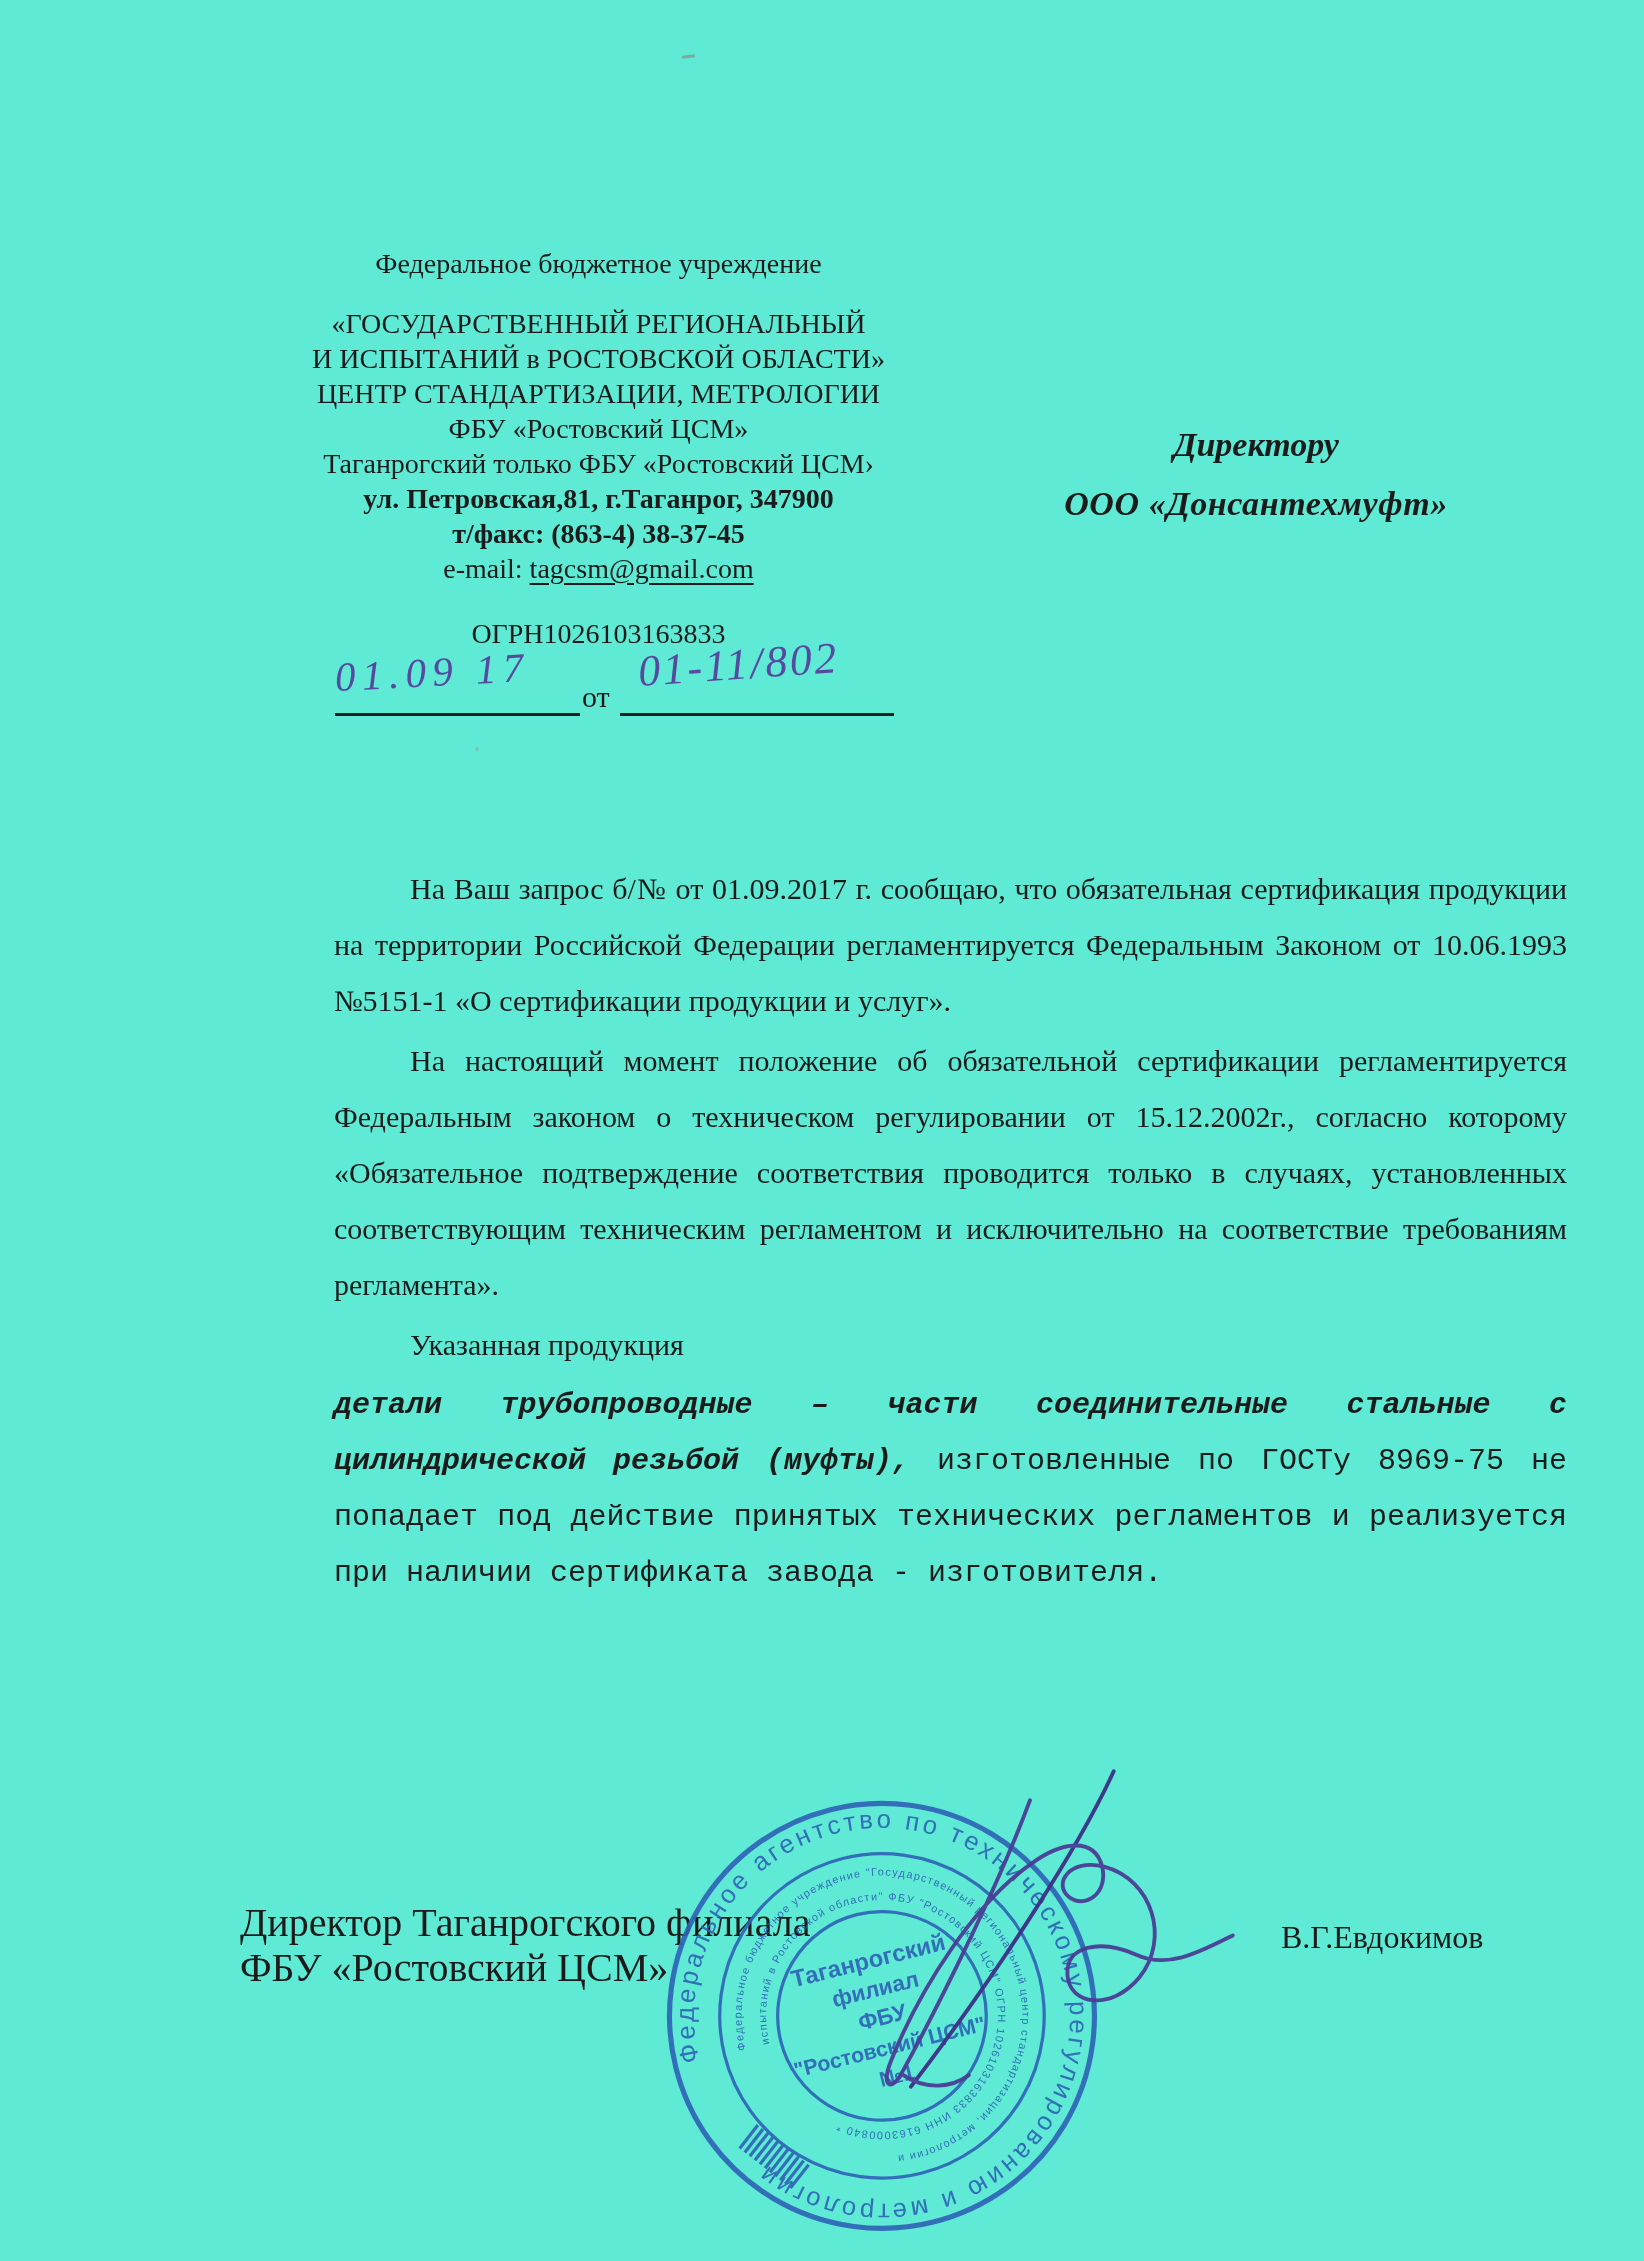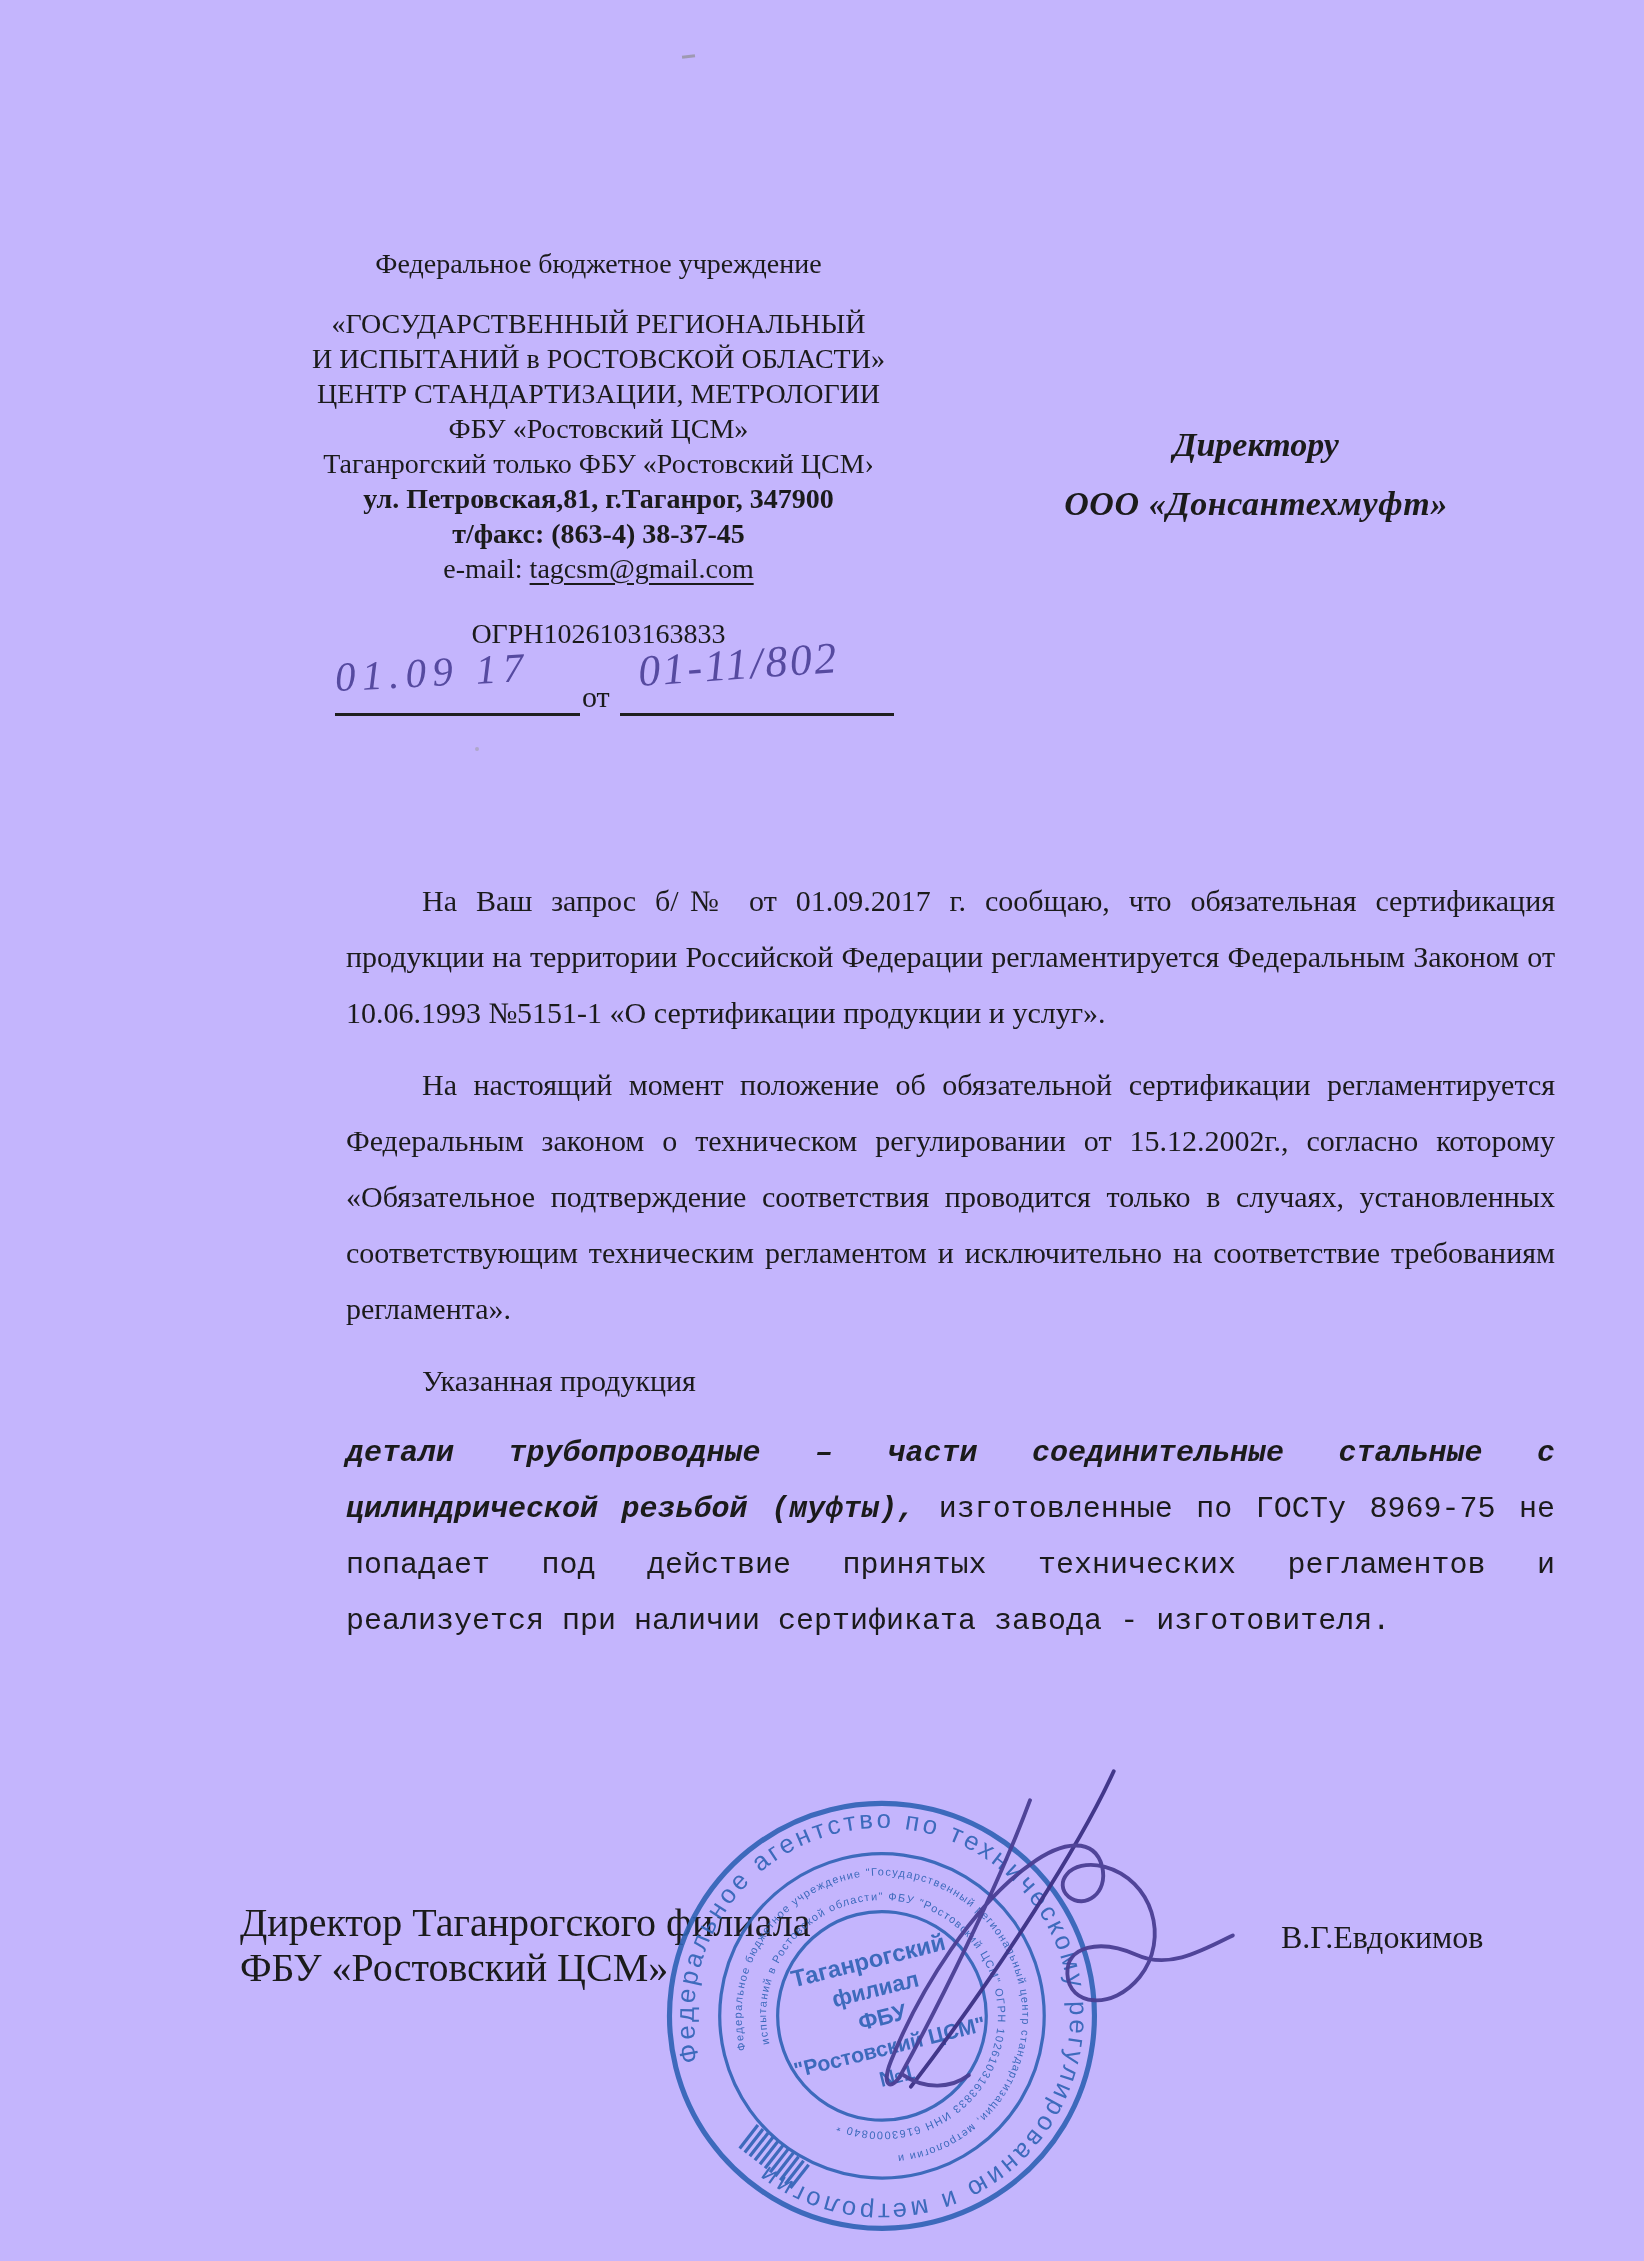--- a/index.html
+++ b/index.html
@@ -1,19 +1,19 @@
 <!DOCTYPE html>
 <html style="font-size:10.3px"><head>
 <meta charset="utf-8">
 <style>
   html,body{margin:0;padding:0;background:#d9d9d9;}
   .page{
     position:relative;
     width:1644px;height:2261px;
-    background:#c4b5fd;
+    background:#5eead4;
     font-family:"Liberation Serif",serif;
     color:#1b1b1b;
     overflow:hidden;
   }
   
   .letterhead{
     position:absolute;left:283px;top:246px;width:631px;
     text-align:center;font-size:28px;line-height:35px;
   }
   .lh-line1{margin-bottom:24.5px;}
@@ -38,21 +38,21 @@
   .hw-num{left:638px;top:639px;font-size:44px;letter-spacing:2.6px;transform:rotate(-4deg);}
   .ref-ot{position:absolute;left:582px;top:680px;font-size:30px;}
   .ref-line{position:absolute;height:2.6px;background:#1f1f1f;top:713px;}
   .ref-line.l1{left:335px;width:245px;}
   .ref-line.l2{left:620px;width:274px;}
   
   .body-text{
     position:absolute;left:330px;top:857px;width:1241px;
     font-size:30px;line-height:56px;text-align:justify;
   }
-  .body-text p{margin:16px;text-indent:76px;}
+  .body-text p{margin:4px;text-indent:76px;}
   .body-text p.noindent{text-indent:0;font-family:Liberation Mono, monospace;}
   .seg-bold{font-weight:bold;font-style:italic;}
   
   .sign-left{
     position:absolute;left:240px;top:1900px;
     font-size:40px;line-height:45px;
   }
   .sign-name{
     position:absolute;left:1281px;top:1919px;font-size:32px;
   }

